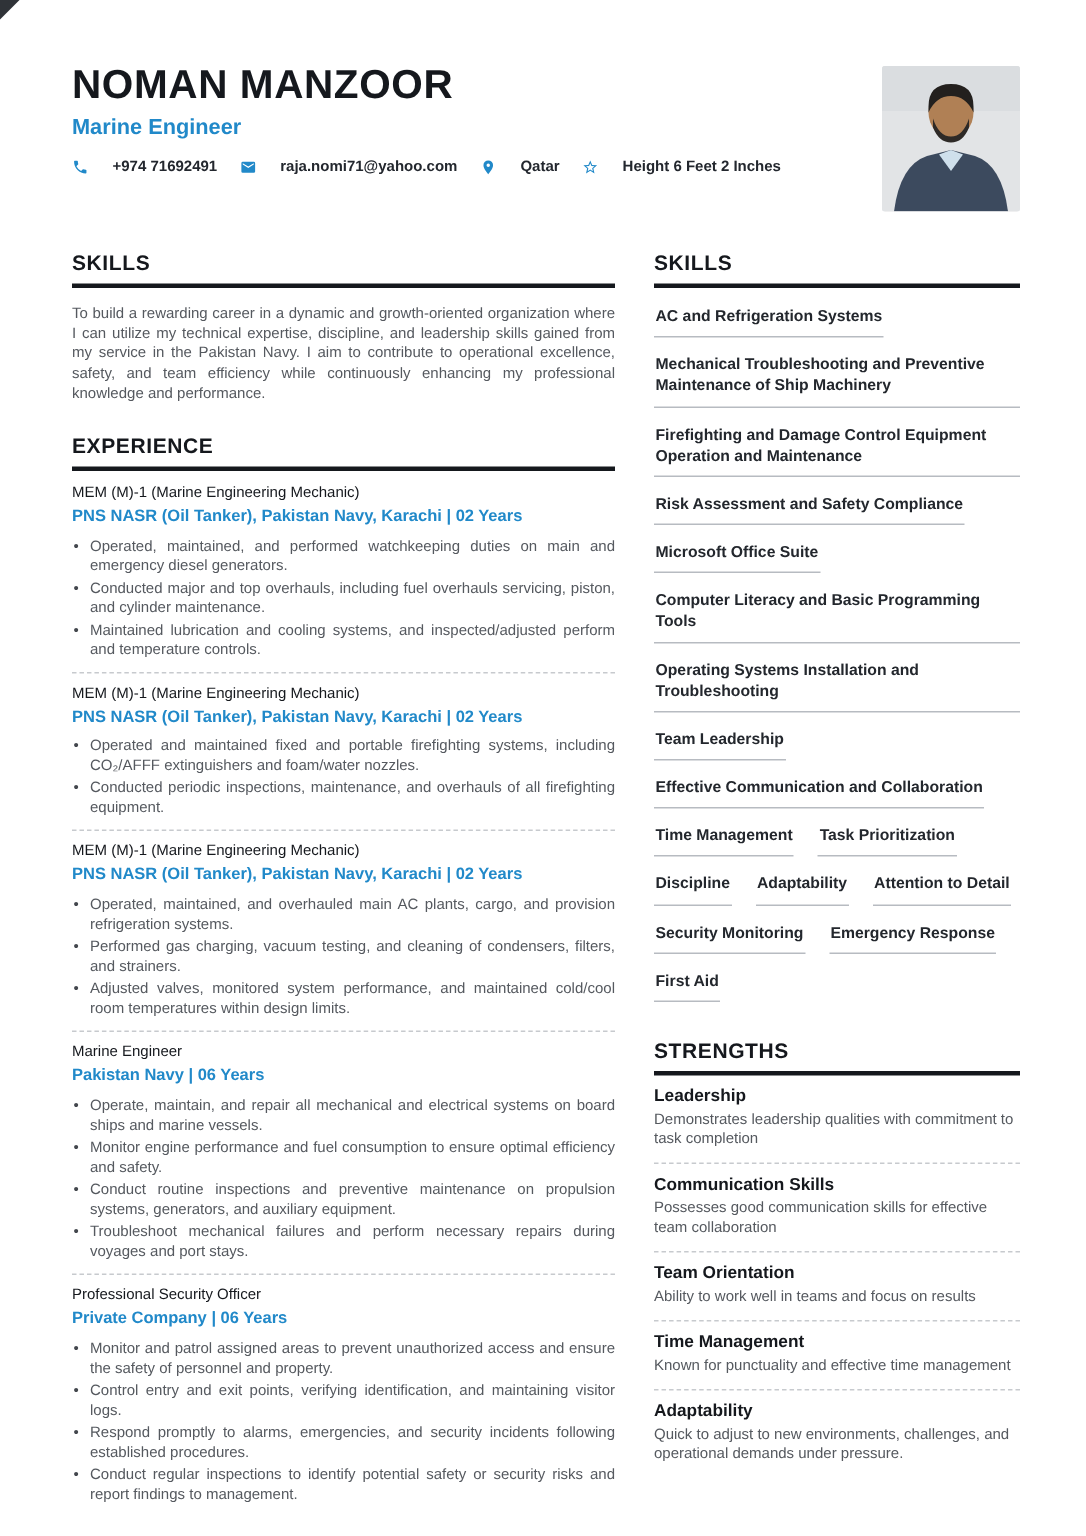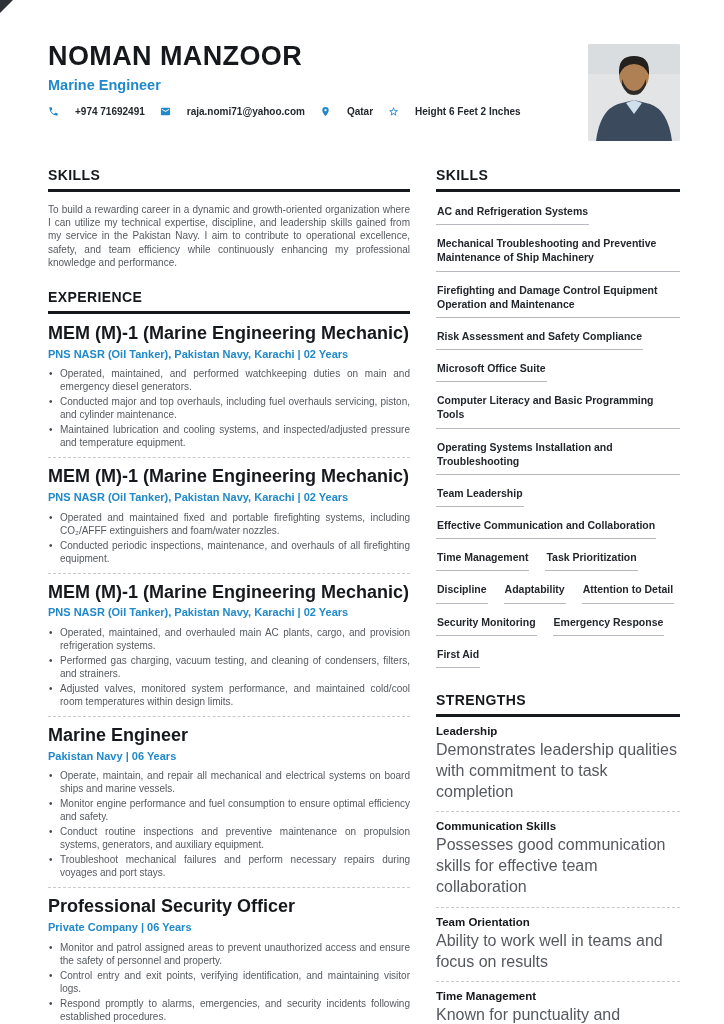--- a/index.html
+++ b/index.html
@@ -44,42 +44,42 @@
   }
 
   
   .summary-text{margin-top:11px;font-size:10px;line-height:1.32;color:var(--body);text-align:justify;}
 
   
   .experience{margin-top:20px;}
   .jobs{margin-top:9px;}
   .job{padding-bottom:6px;margin-bottom:8px;border-bottom:1px dashed #c7cace;}
   .job:last-child{border-bottom:none;margin-bottom:0;padding-bottom:0;}
-  .job-title{font-size:18px;font-weight:bold;color:var(--heading);line-height:1.2;}
+  .job-title{font-size:10px;font-weight:normal;color:var(--heading);line-height:1.2;}
   .job-meta{margin-top:3px;font-size:11px;font-weight:bold;color:var(--accent);line-height:1.25;}
   .job-bullets{margin-top:6px;list-style:none;}
   .job-bullets li{
     position:relative;padding-left:12px;margin-bottom:2px;
     font-size:10px;line-height:1.3;color:var(--body);text-align:justify;
   }
   .job-bullets li::before{content:"•";position:absolute;left:1px;top:0;color:#43474d;}
 
   
   .skills-list{margin-top:12px;display:flex;flex-wrap:wrap;column-gap:16px;align-items:flex-end;}
   .skill{
     max-width:100%;font-size:10.5px;font-weight:bold;color:#23272d;line-height:1.35;
     padding:0 1px 6px 1px;margin-bottom:11px;border-bottom:1px solid #b7bbc1;
   }
 
   
   .strengths{margin-top:13px;}
   .strength{padding:8px 0 9px 0;border-bottom:1px dashed #c7cace;}
   .strength:last-child{border-bottom:none;}
   .strength-title{font-size:11.5px;font-weight:bold;color:var(--heading);}
-  .strength-desc{margin-top:3px;font-size:16px;line-height:1.3;color:var(--body);}
+  .strength-desc{margin-top:3px;font-size:10px;line-height:1.3;color:var(--body);}
 </style>
 </head>
 <body>
 
 <div class="page">
   <div class="corner"></div>
 
   <header class="header">
     <div class="header-left">
       <h1 class="h-name">NOMAN MANZOOR</h1>
@@ -136,21 +136,21 @@
       <section class="experience">
         <h2 class="sec-head">EXPERIENCE</h2>
         <div class="jobs">
 
           <article class="job">
             <h3 class="job-title">MEM (M)-1 (Marine Engineering Mechanic)</h3>
             <div class="job-meta">PNS NASR (Oil Tanker), Pakistan Navy, Karachi | 02 Years</div>
             <ul class="job-bullets">
               <li>Operated, maintained, and performed watchkeeping duties on main and emergency diesel generators.</li>
               <li>Conducted major and top overhauls, including fuel overhauls servicing, piston, and cylinder maintenance.</li>
-              <li>Maintained lubrication and cooling systems, and inspected/adjusted pressure and temperature equipment.</li>
+              <li>Maintained lubrication and cooling systems, and inspected/adjusted perform and temperature controls.</li>
             </ul>
           </article>
 
           <article class="job">
             <h3 class="job-title">MEM (M)-1 (Marine Engineering Mechanic)</h3>
             <div class="job-meta">PNS NASR (Oil Tanker), Pakistan Navy, Karachi | 02 Years</div>
             <ul class="job-bullets">
               <li>Operated and maintained fixed and portable firefighting systems, including CO₂/AFFF extinguishers and foam/water nozzles.</li>
               <li>Conducted periodic inspections, maintenance, and overhauls of all firefighting equipment.</li>
             </ul>

